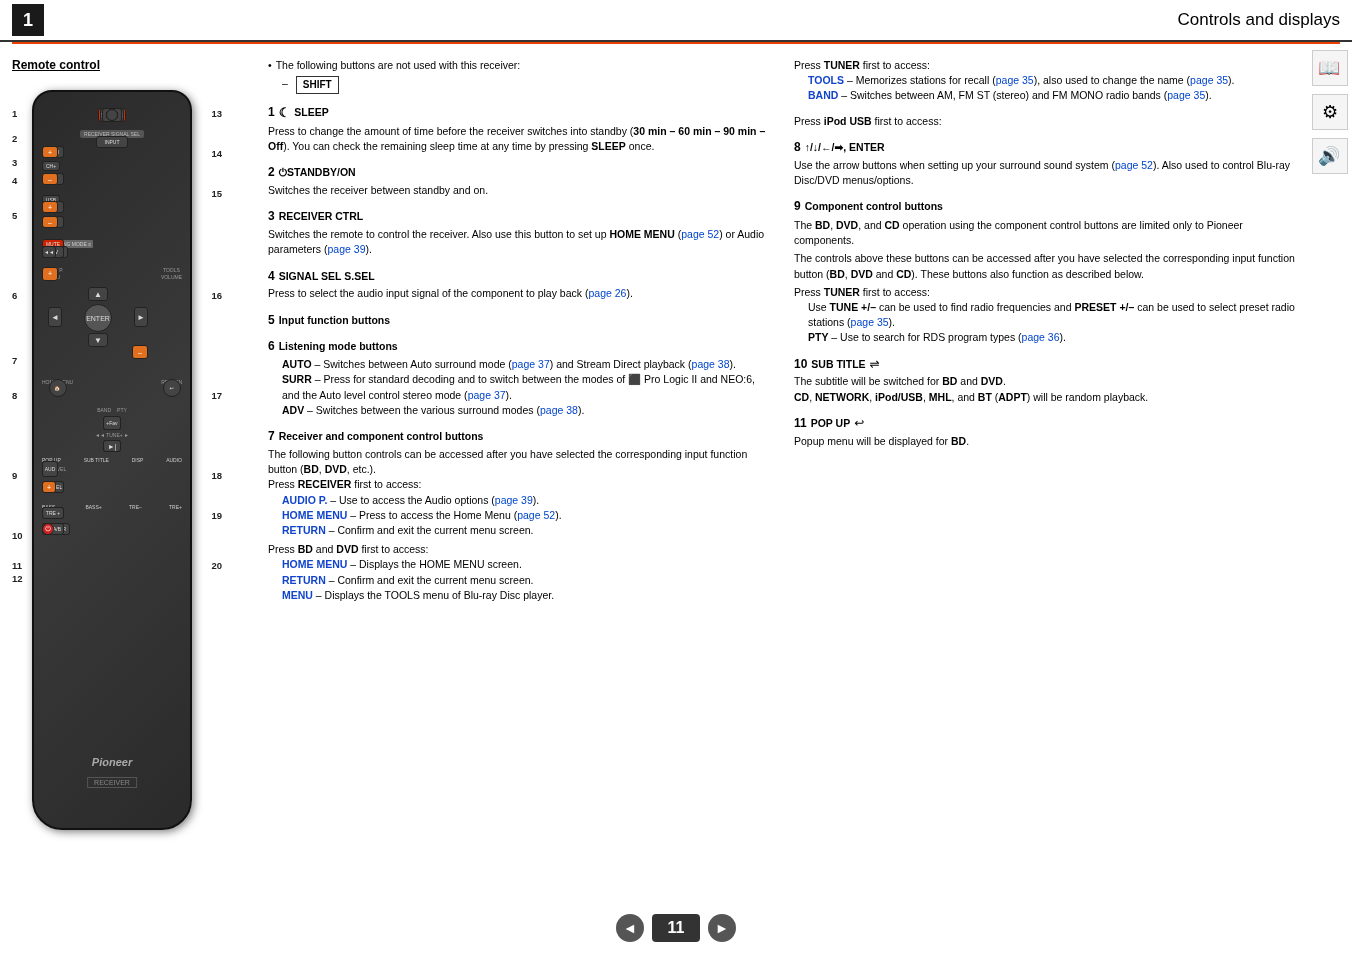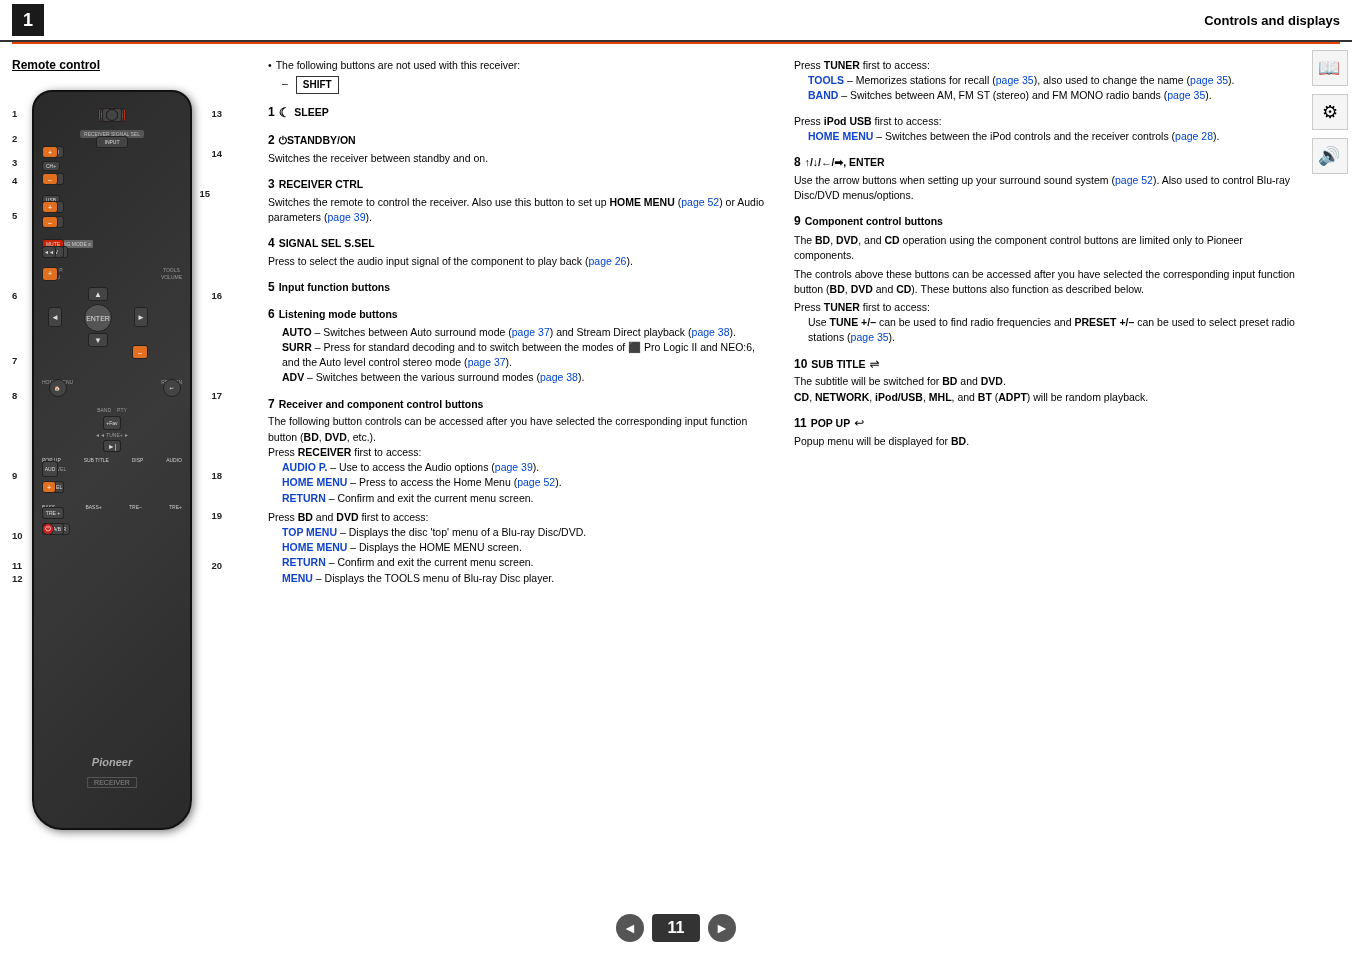--- a/index.html
+++ b/index.html
@@ -32,22 +32,22 @@
       color: #fff;
       font-size: 18px;
       font-weight: bold;
       width: 32px;
       height: 32px;
       display: flex;
       align-items: center;
       justify-content: center;
     }
     .header-right {
-      font-size: 13px;
-      font-weight: bold;
+      font-size: 17px;
+      font-weight: normal;
     }
 
     
     .right-sidebar {
       position: absolute;
       right: 4px;
       top: 50px;
       display: flex;
       flex-direction: column;
       gap: 8px;
@@ -304,21 +304,21 @@
       <span class="remote-num" style="top:210px; left:0">6</span>
       <span class="remote-num" style="top:275px; left:0">7</span>
       <span class="remote-num" style="top:310px; left:0">8</span>
       <span class="remote-num" style="top:390px; left:0">9</span>
       <span class="remote-num" style="top:450px; left:0">10</span>
       <span class="remote-num" style="top:480px; left:0">11</span>
       <span class="remote-num" style="top:493px; left:0">12</span>
 
       <span class="remote-num" style="top:28px; right:0">13</span>
       <span class="remote-num" style="top:68px; right:0">14</span>
-      <span class="remote-num" style="top:108px; right:12px">15</span>
+      <span class="remote-num" style="top:108px; right:0">15</span>
       <span class="remote-num" style="top:210px; right:0">16</span>
       <span class="remote-num" style="top:310px; right:0">17</span>
       <span class="remote-num" style="top:390px; right:0">18</span>
       <span class="remote-num" style="top:430px; right:0">19</span>
       <span class="remote-num" style="top:480px; right:0">20</span>
 
       <div class="remote-body">
 
         <div style="position:absolute; top:16px; left:8px; right:8px; display:flex; gap:4px; justify-content:center;">
           <div class="r-btn" style="width:28px;height:14px;font-size:5px;background:#cc3300;">STBY/ON</div>
@@ -514,20 +514,23 @@
           <span class="shift-box">SHIFT</span>
         </div>
       </div>
 
       <div class="text-block">
         <div class="top-line">
           <span class="item-num">1</span>
           <span style="font-size:13px;font-weight:bold;">☾</span>
           <span class="bold">SLEEP</span>
         </div>
+        <div class="sub-text">
+          Press to change the amount of time before the receiver switches into standby (<span class="bold">30 min – 60 min – 90 min – Off</span>). You can check the remaining sleep time at any time by pressing <span class="bold">SLEEP</span> once.
+        </div>
       </div>
 
       <div class="text-block">
         <div class="top-line">
           <span class="item-num">2</span>
           <span class="bold">⏻STANDBY/ON</span>
         </div>
         <div class="sub-text">Switches the receiver between standby and on.</div>
       </div>
 
@@ -587,23 +590,20 @@
           <span class="lbl-blue">AUDIO P.</span> – Use to access the Audio options (<a href="#">page 39</a>).
         </div>
         <div class="sub-text indent">
           <span class="lbl-blue">HOME MENU</span> – Press to access the Home Menu (<a href="#">page 52</a>).
         </div>
         <div class="sub-text indent">
           <span class="lbl-blue">RETURN</span> – Confirm and exit the current menu screen.
         </div>
         <div class="sub-text" style="margin-top:4px;">Press <span class="bold">BD</span> and <span class="bold">DVD</span> first to access:</div>
         <div class="sub-text indent">
-          <span class="lbl-blue">TOP MENU</span> – Displays the disc 'top' menu of a Blu-ray Disc/DVD.
-        </div>
-        <div class="sub-text indent">
           <span class="lbl-blue">HOME MENU</span> – Displays the HOME MENU screen.
         </div>
         <div class="sub-text indent">
           <span class="lbl-blue">RETURN</span> – Confirm and exit the current menu screen.
         </div>
         <div class="sub-text indent">
           <span class="lbl-blue">MENU</span> – Displays the TOOLS menu of Blu-ray Disc player.
         </div>
       </div>
 
@@ -616,23 +616,20 @@
         <div class="sub-text indent">
           <span class="lbl-blue">TOOLS</span> – Memorizes stations for recall (<a href="#">page 35</a>), also used to change the name (<a href="#">page 35</a>).
         </div>
         <div class="sub-text indent">
           <span class="lbl-blue">BAND</span> – Switches between AM, FM ST (stereo) and FM MONO radio bands (<a href="#">page 35</a>).
         </div>
       </div>
 
       <div class="text-block">
         <div class="sub-text">Press <span class="bold">iPod USB</span> first to access:</div>
-        <div class="sub-text indent">
-          <span class="lbl-blue">HOME MENU</span> – Switches between the iPod controls and the receiver controls (<a href="#">page 28</a>).
-        </div>
       </div>
 
       <div class="text-block">
         <div class="top-line">
           <span class="item-num">8</span>
           <span class="bold">↑/↓/←/➡, ENTER</span>
         </div>
         <div class="sub-text">
           Use the arrow buttons when setting up your surround sound system (<a href="#">page 52</a>). Also used to control Blu-ray Disc/DVD menus/options.
         </div>
@@ -645,20 +642,23 @@
         </div>
         <div class="sub-text" style="margin-top:3px;">
           The <span class="bold">BD</span>, <span class="bold">DVD</span>, and <span class="bold">CD</span> operation using the component control buttons are limited only to Pioneer components.
         </div>
         <div class="sub-text" style="margin-top:3px;">
           The controls above these buttons can be accessed after you have selected the corresponding input function button (<span class="bold">BD</span>, <span class="bold">DVD</span> and <span class="bold">CD</span>). These buttons also function as described below.
         </div>
         <div class="sub-text" style="margin-top:3px;">Press <span class="bold">TUNER</span> first to access:</div>
         <div class="sub-text indent">
           Use <span class="bold">TUNE +/–</span> can be used to find radio frequencies and <span class="bold">PRESET +/–</span> can be used to select preset radio stations (<a href="#">page 35</a>).
+        </div>
+        <div class="sub-text indent">
+          <span class="bold">PTY</span> – Use to search for RDS program types (<a href="#">page 36</a>).
         </div>
       </div>
 
       <div class="text-block">
         <div class="top-line">
           <span class="item-num">10</span>
           <span class="bold">SUB TITLE</span>
           <span style="font-size:12px;">⇌</span>
         </div>
         <div class="sub-text">

